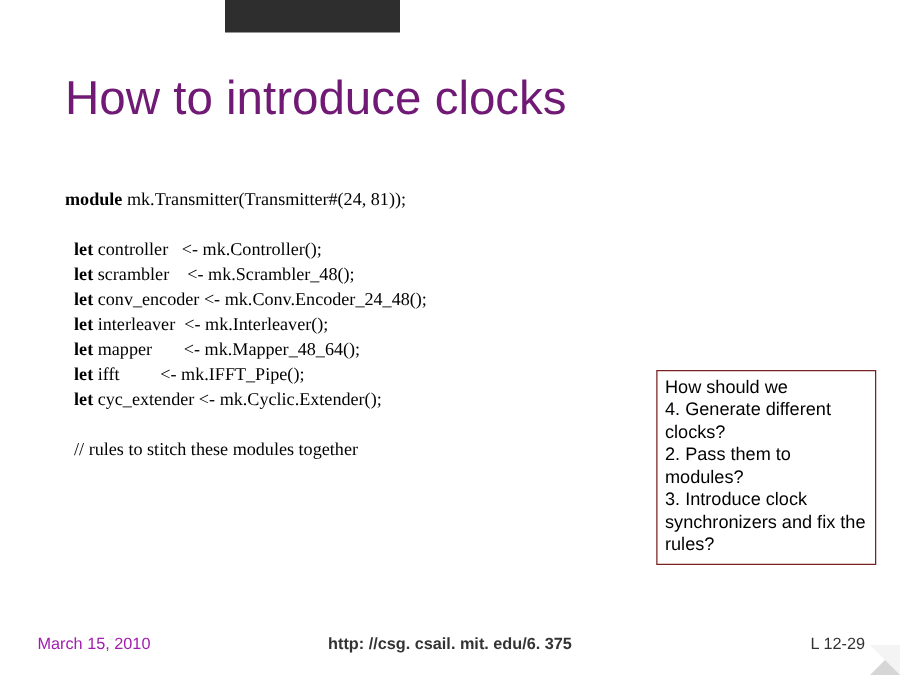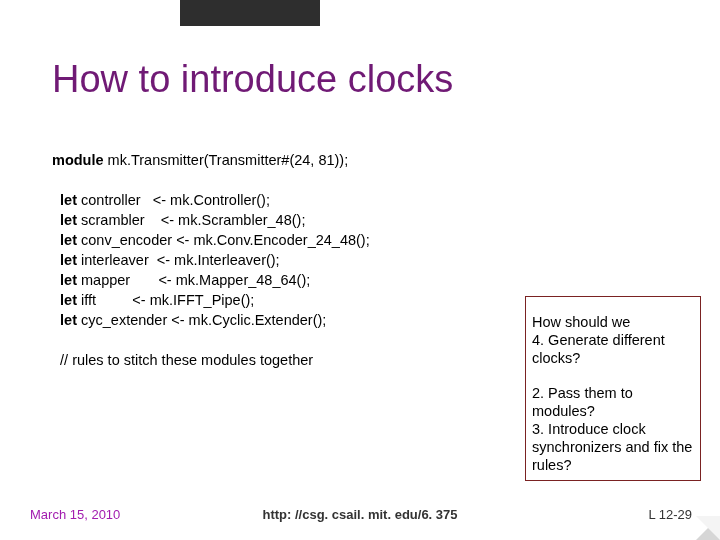--- a/index.html
+++ b/index.html
@@ -26,34 +26,34 @@
   top: 58px;
   left: 52px;
   font-size: 38px;
   font-weight: normal;
   color: #701a75;
 }
 .codeblock {
   position: absolute;
   top: 150px;
   left: 52px;
-  font-family: Liberation Sans, sans-serif;
+  font-family: Liberation Serif, serif;
   font-size: 14.5px;
   line-height: 20px;
   white-space: pre;
   color: #000;
 }
 .kw { font-weight: bold; }
 .sidebox {
   position: absolute;
   top: 296px;
   left: 525px;
   width: 176px;
   border: 1px solid #7a2222;
-  padding: 16px 6px 6px 6px;
+  padding: 4px 6px 6px 6px;
   font-size: 14.5px;
   line-height: 18px;
   color: #000;
   box-sizing: border-box;
 }
 .footer-date {
   position: absolute;
   bottom: 18px;
   left: 30px;
   font-size: 13px;
@@ -114,21 +114,21 @@
   <span class="kw">let</span><span> cyc_extender &lt;- mk.Cyclic.Extender();</span>
 
   <span>// rules to stitch these modules together</span></div>
 
 <div class="sidebox">
   <div>How should we</div>
   <div style="padding-left:0;">
     <div style="padding-left:0; text-indent:0; margin-top:0;">
       <span>4. Generate different clocks?</span>
     </div>
-    <div style="margin-top:17px;">
+    <div style="margin-top:0;">
       <span>2. Pass them to modules?</span>
     </div>
     <div style="margin-top:0;">
       <span>3. Introduce clock synchronizers and fix the rules?</span>
     </div>
   </div>
 </div>
 
 <div class="footer-date">March 15, 2010</div>
 <div class="footer-url">http: //csg. csail. mit. edu/6. 375</div>

